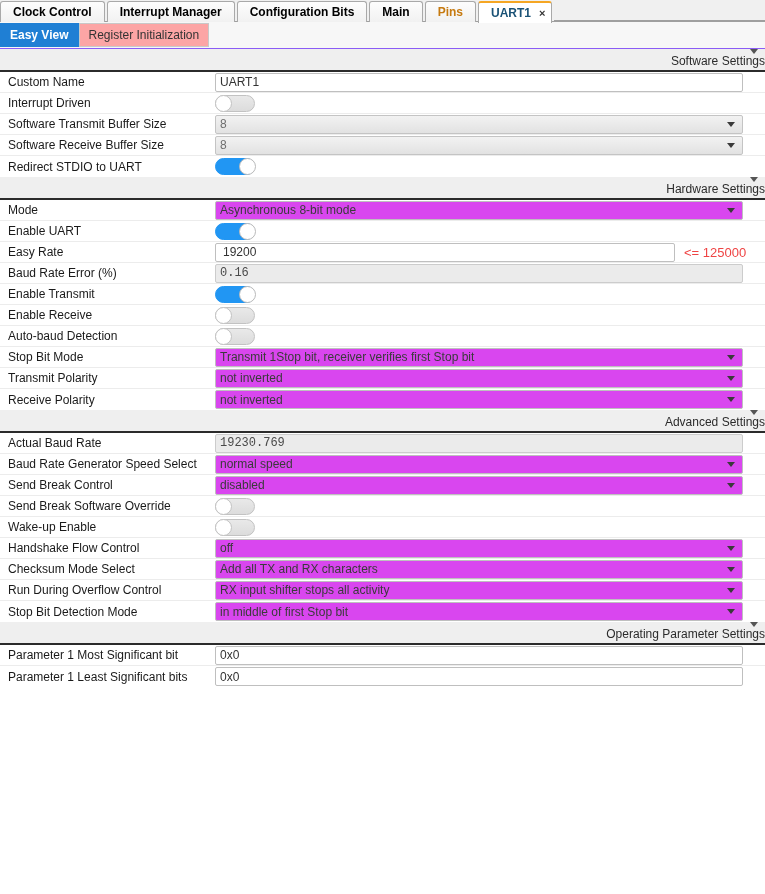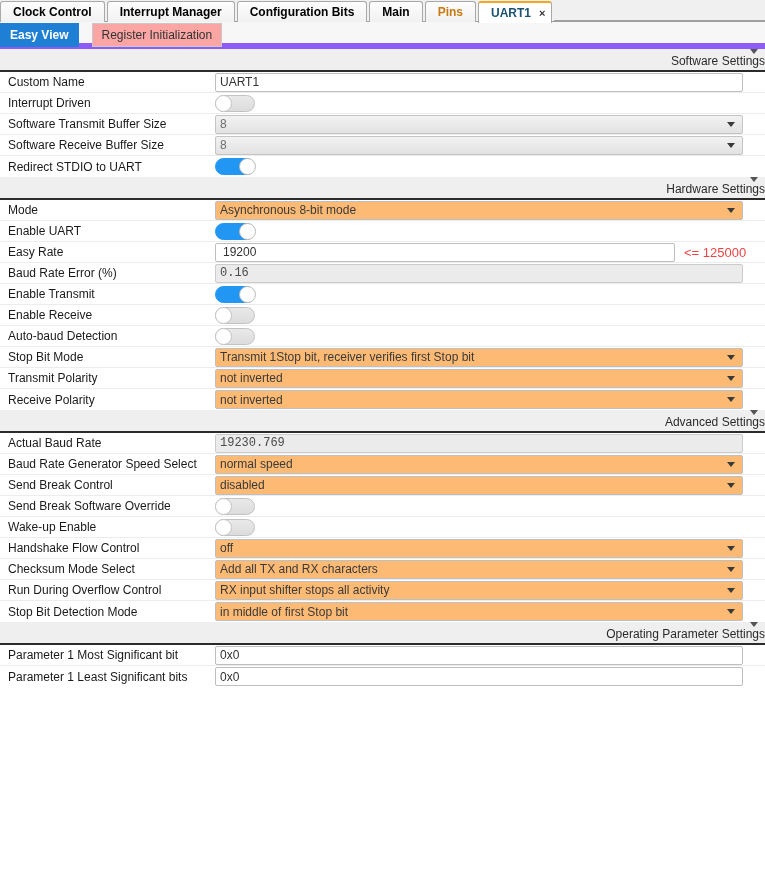--- a/index.html
+++ b/index.html
@@ -62,23 +62,22 @@
     background: #f0f0f0;
     border-bottom: 1px solid #9f9f9f;
   }
 
   
   .subtabbar {
     display: flex;
     align-items: flex-start;
     height: 27px;
     background: #f7f7f7;
-    border-bottom: 6px solid #8b5cf6;
+    border-bottom: 1px solid #8b5cf6;
     padding-top: 1px;
-    gap: 13px;
   }
   .subtab {
     height: 24px;
     display: flex;
     align-items: center;
     padding: 0 9px;
     font-size: 12px;
     border: 1px solid #c8c8c8;
     background: #fca5a5;
     color: #333;
@@ -164,21 +163,21 @@
     color: #ef4444;
     white-space: nowrap;
   }
 
   
   .ddl {
     height: 19px;
     width: 100%;
     border: 1px solid #bfbfbf;
     border-radius: 2px;
-    background: #fdba74;
+    background: #d946ef;
     display: flex;
     align-items: center;
     position: relative;
     padding: 0 4px;
     font-size: 12px;
     color: #3a3a3a;
   }
   .ddl.disabled {
     background: linear-gradient(to bottom, #f2f2f2 0%, #e2e2e2 100%);
     border-color: #c4c4c4;

